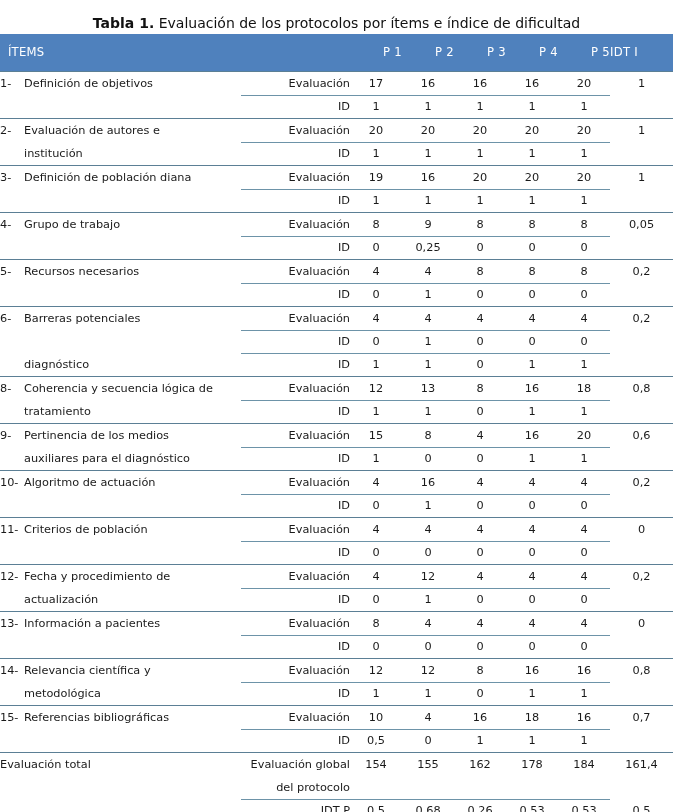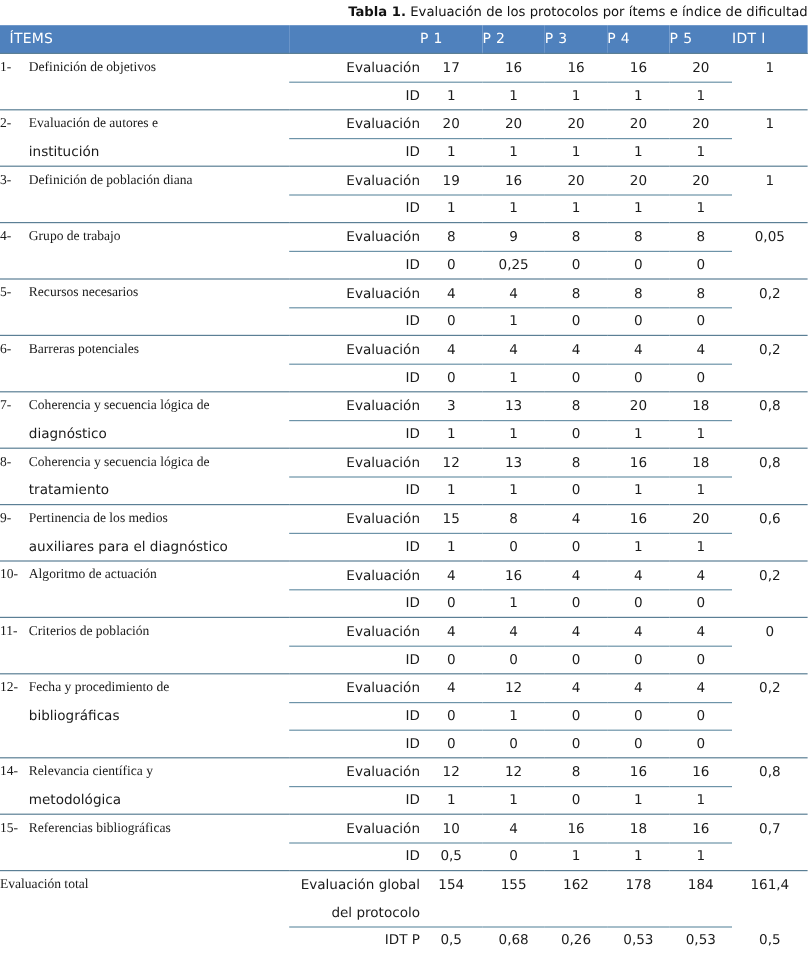--- a/index.html
+++ b/index.html
@@ -7,26 +7,27 @@
     width:673px;height:812px;
     background:#ffffff;
     font-family:"DejaVu Sans","Liberation Sans",sans-serif;
     color:#1a1a1a;
     overflow:hidden;
   }
   .sheet{position:relative;width:673px;height:812px;}
 
   
   .title{
-    text-align:right;
-    font-size:11px;
+    text-align:center;
+    font-size:14px;
     line-height:14px;
     padding:3px 0 4px 0;
     color:#111;
     white-space:nowrap;
+    margin-top:13px;
   }
   .title b{font-weight:bold;}
 
   
   table.tbl{
     border-collapse:collapse;
     width:673px;
     table-layout:fixed;
     font-size:11.3px;
   }
@@ -41,34 +42,33 @@
   col.c-kind{width:109px;}
   col.c-p{width:52px;}
   col.c-idt{width:63px;}
 
   
   .hdr td,.hdr th{
     background:#4f81bd;
     color:#ffffff;
     font-weight:bold;
     font-size:11.6px;
-    height:23px;
+    height:37px;
     line-height:21px;
   }
   .hdr .h-items{text-align:left;padding-left:8px;letter-spacing:.2px;}
-  .hdr .h-p{text-align:left;letter-spacing:.3px;}
+  .hdr .h-p{text-align:right;letter-spacing:.3px;}
   .hdr .h-idt{text-align:left;letter-spacing:.3px;}
 
   
   .itemcell{
     text-align:left;
     padding-left:8px;
     line-height:15px;
     color:#1a1a1a;
-    font-family:Liberation Serif, serif;
   }
   .itemcell .num{
     display:inline-block;
     width:24px;
     vertical-align:top;
   }
   .itemcell .txt{
     display:inline-block;
     width:200px;
     vertical-align:top;
@@ -249,139 +249,139 @@
         <tr class="r-id ruleShort">
           <td class="contline"><span class="pad"></span><span></span></td>
           <td class="kindcell sh">ID</td>
           <td class="valcell sh">0</td>
           <td class="valcell sh">1</td>
           <td class="valcell sh">0</td>
           <td class="valcell sh">0</td>
           <td class="valcell sh">0</td>
           <td class="idtcell"></td>
         </tr>
-        <tr class="r-eval ruleFull">
-          <td class="itemcell"><span class="num">7-</span><span class="txt">Coherencia y secuencia lógica de</span></td>
-          <td class="kindcell">Evaluación</td>
-          <td class="valcell">3</td>
+        <tr class="r-id ruleShort">
+          <td class="contline"><span class="pad"></span><span>diagnóstico</span></td>
+          <td class="kindcell sh">ID</td>
+          <td class="valcell sh">1</td>
+          <td class="valcell sh">1</td>
+          <td class="valcell sh">0</td>
+          <td class="valcell sh">1</td>
+          <td class="valcell sh">1</td>
+          <td class="idtcell"></td>
+        </tr>
+        <tr class="r-eval ruleFull">
+          <td class="itemcell"><span class="num">8-</span><span class="txt">Coherencia y secuencia lógica de</span></td>
+          <td class="kindcell">Evaluación</td>
+          <td class="valcell">12</td>
           <td class="valcell">13</td>
           <td class="valcell">8</td>
-          <td class="valcell">20</td>
+          <td class="valcell">16</td>
           <td class="valcell">18</td>
           <td class="idtcell">0,8</td>
         </tr>
         <tr class="r-id ruleShort">
-          <td class="contline"><span class="pad"></span><span>diagnóstico</span></td>
-          <td class="kindcell sh">ID</td>
-          <td class="valcell sh">1</td>
-          <td class="valcell sh">1</td>
-          <td class="valcell sh">0</td>
-          <td class="valcell sh">1</td>
-          <td class="valcell sh">1</td>
-          <td class="idtcell"></td>
-        </tr>
-        <tr class="r-eval ruleFull">
-          <td class="itemcell"><span class="num">8-</span><span class="txt">Coherencia y secuencia lógica de</span></td>
-          <td class="kindcell">Evaluación</td>
+          <td class="contline"><span class="pad"></span><span>tratamiento</span></td>
+          <td class="kindcell sh">ID</td>
+          <td class="valcell sh">1</td>
+          <td class="valcell sh">1</td>
+          <td class="valcell sh">0</td>
+          <td class="valcell sh">1</td>
+          <td class="valcell sh">1</td>
+          <td class="idtcell"></td>
+        </tr>
+        <tr class="r-eval ruleFull">
+          <td class="itemcell"><span class="num">9-</span><span class="txt">Pertinencia de los medios</span></td>
+          <td class="kindcell">Evaluación</td>
+          <td class="valcell">15</td>
+          <td class="valcell">8</td>
+          <td class="valcell">4</td>
+          <td class="valcell">16</td>
+          <td class="valcell">20</td>
+          <td class="idtcell">0,6</td>
+        </tr>
+        <tr class="r-id ruleShort">
+          <td class="contline"><span class="pad"></span><span>auxiliares para el diagnóstico</span></td>
+          <td class="kindcell sh">ID</td>
+          <td class="valcell sh">1</td>
+          <td class="valcell sh">0</td>
+          <td class="valcell sh">0</td>
+          <td class="valcell sh">1</td>
+          <td class="valcell sh">1</td>
+          <td class="idtcell"></td>
+        </tr>
+        <tr class="r-eval ruleFull">
+          <td class="itemcell"><span class="num">10-</span><span class="txt">Algoritmo de actuación</span></td>
+          <td class="kindcell">Evaluación</td>
+          <td class="valcell">4</td>
+          <td class="valcell">16</td>
+          <td class="valcell">4</td>
+          <td class="valcell">4</td>
+          <td class="valcell">4</td>
+          <td class="idtcell">0,2</td>
+        </tr>
+        <tr class="r-id ruleShort">
+          <td class="contline"><span class="pad"></span><span></span></td>
+          <td class="kindcell sh">ID</td>
+          <td class="valcell sh">0</td>
+          <td class="valcell sh">1</td>
+          <td class="valcell sh">0</td>
+          <td class="valcell sh">0</td>
+          <td class="valcell sh">0</td>
+          <td class="idtcell"></td>
+        </tr>
+        <tr class="r-eval ruleFull">
+          <td class="itemcell"><span class="num">11-</span><span class="txt">Criterios de población</span></td>
+          <td class="kindcell">Evaluación</td>
+          <td class="valcell">4</td>
+          <td class="valcell">4</td>
+          <td class="valcell">4</td>
+          <td class="valcell">4</td>
+          <td class="valcell">4</td>
+          <td class="idtcell">0</td>
+        </tr>
+        <tr class="r-id ruleShort">
+          <td class="contline"><span class="pad"></span><span></span></td>
+          <td class="kindcell sh">ID</td>
+          <td class="valcell sh">0</td>
+          <td class="valcell sh">0</td>
+          <td class="valcell sh">0</td>
+          <td class="valcell sh">0</td>
+          <td class="valcell sh">0</td>
+          <td class="idtcell"></td>
+        </tr>
+        <tr class="r-eval ruleFull">
+          <td class="itemcell"><span class="num">12-</span><span class="txt">Fecha y procedimiento de</span></td>
+          <td class="kindcell">Evaluación</td>
+          <td class="valcell">4</td>
           <td class="valcell">12</td>
-          <td class="valcell">13</td>
-          <td class="valcell">8</td>
-          <td class="valcell">16</td>
-          <td class="valcell">18</td>
-          <td class="idtcell">0,8</td>
-        </tr>
-        <tr class="r-id ruleShort">
-          <td class="contline"><span class="pad"></span><span>tratamiento</span></td>
-          <td class="kindcell sh">ID</td>
-          <td class="valcell sh">1</td>
-          <td class="valcell sh">1</td>
-          <td class="valcell sh">0</td>
-          <td class="valcell sh">1</td>
-          <td class="valcell sh">1</td>
-          <td class="idtcell"></td>
-        </tr>
-        <tr class="r-eval ruleFull">
-          <td class="itemcell"><span class="num">9-</span><span class="txt">Pertinencia de los medios</span></td>
-          <td class="kindcell">Evaluación</td>
-          <td class="valcell">15</td>
-          <td class="valcell">8</td>
-          <td class="valcell">4</td>
-          <td class="valcell">16</td>
-          <td class="valcell">20</td>
-          <td class="idtcell">0,6</td>
-        </tr>
-        <tr class="r-id ruleShort">
-          <td class="contline"><span class="pad"></span><span>auxiliares para el diagnóstico</span></td>
-          <td class="kindcell sh">ID</td>
-          <td class="valcell sh">1</td>
-          <td class="valcell sh">0</td>
-          <td class="valcell sh">0</td>
-          <td class="valcell sh">1</td>
-          <td class="valcell sh">1</td>
-          <td class="idtcell"></td>
-        </tr>
-        <tr class="r-eval ruleFull">
-          <td class="itemcell"><span class="num">10-</span><span class="txt">Algoritmo de actuación</span></td>
-          <td class="kindcell">Evaluación</td>
-          <td class="valcell">4</td>
-          <td class="valcell">16</td>
           <td class="valcell">4</td>
           <td class="valcell">4</td>
           <td class="valcell">4</td>
           <td class="idtcell">0,2</td>
         </tr>
         <tr class="r-id ruleShort">
-          <td class="contline"><span class="pad"></span><span></span></td>
-          <td class="kindcell sh">ID</td>
-          <td class="valcell sh">0</td>
-          <td class="valcell sh">1</td>
-          <td class="valcell sh">0</td>
-          <td class="valcell sh">0</td>
-          <td class="valcell sh">0</td>
-          <td class="idtcell"></td>
-        </tr>
-        <tr class="r-eval ruleFull">
-          <td class="itemcell"><span class="num">11-</span><span class="txt">Criterios de población</span></td>
-          <td class="kindcell">Evaluación</td>
-          <td class="valcell">4</td>
+          <td class="contline"><span class="pad"></span><span>actualización</span></td>
+          <td class="kindcell sh">ID</td>
+          <td class="valcell sh">0</td>
+          <td class="valcell sh">1</td>
+          <td class="valcell sh">0</td>
+          <td class="valcell sh">0</td>
+          <td class="valcell sh">0</td>
+          <td class="idtcell"></td>
+        </tr>
+        <tr class="r-eval ruleFull">
+          <td class="itemcell"><span class="num">13-</span><span class="txt">Información a pacientes</span></td>
+          <td class="kindcell">Evaluación</td>
+          <td class="valcell">8</td>
           <td class="valcell">4</td>
           <td class="valcell">4</td>
           <td class="valcell">4</td>
           <td class="valcell">4</td>
           <td class="idtcell">0</td>
-        </tr>
-        <tr class="r-id ruleShort">
-          <td class="contline"><span class="pad"></span><span></span></td>
-          <td class="kindcell sh">ID</td>
-          <td class="valcell sh">0</td>
-          <td class="valcell sh">0</td>
-          <td class="valcell sh">0</td>
-          <td class="valcell sh">0</td>
-          <td class="valcell sh">0</td>
-          <td class="idtcell"></td>
-        </tr>
-        <tr class="r-eval ruleFull">
-          <td class="itemcell"><span class="num">12-</span><span class="txt">Fecha y procedimiento de</span></td>
-          <td class="kindcell">Evaluación</td>
-          <td class="valcell">4</td>
-          <td class="valcell">12</td>
-          <td class="valcell">4</td>
-          <td class="valcell">4</td>
-          <td class="valcell">4</td>
-          <td class="idtcell">0,2</td>
-        </tr>
-        <tr class="r-id ruleShort">
-          <td class="contline"><span class="pad"></span><span>bibliográficas</span></td>
-          <td class="kindcell sh">ID</td>
-          <td class="valcell sh">0</td>
-          <td class="valcell sh">1</td>
-          <td class="valcell sh">0</td>
-          <td class="valcell sh">0</td>
-          <td class="valcell sh">0</td>
-          <td class="idtcell"></td>
         </tr>
         <tr class="r-id ruleShort">
           <td class="contline"><span class="pad"></span><span></span></td>
           <td class="kindcell sh">ID</td>
           <td class="valcell sh">0</td>
           <td class="valcell sh">0</td>
           <td class="valcell sh">0</td>
           <td class="valcell sh">0</td>
           <td class="valcell sh">0</td>
           <td class="idtcell"></td>

